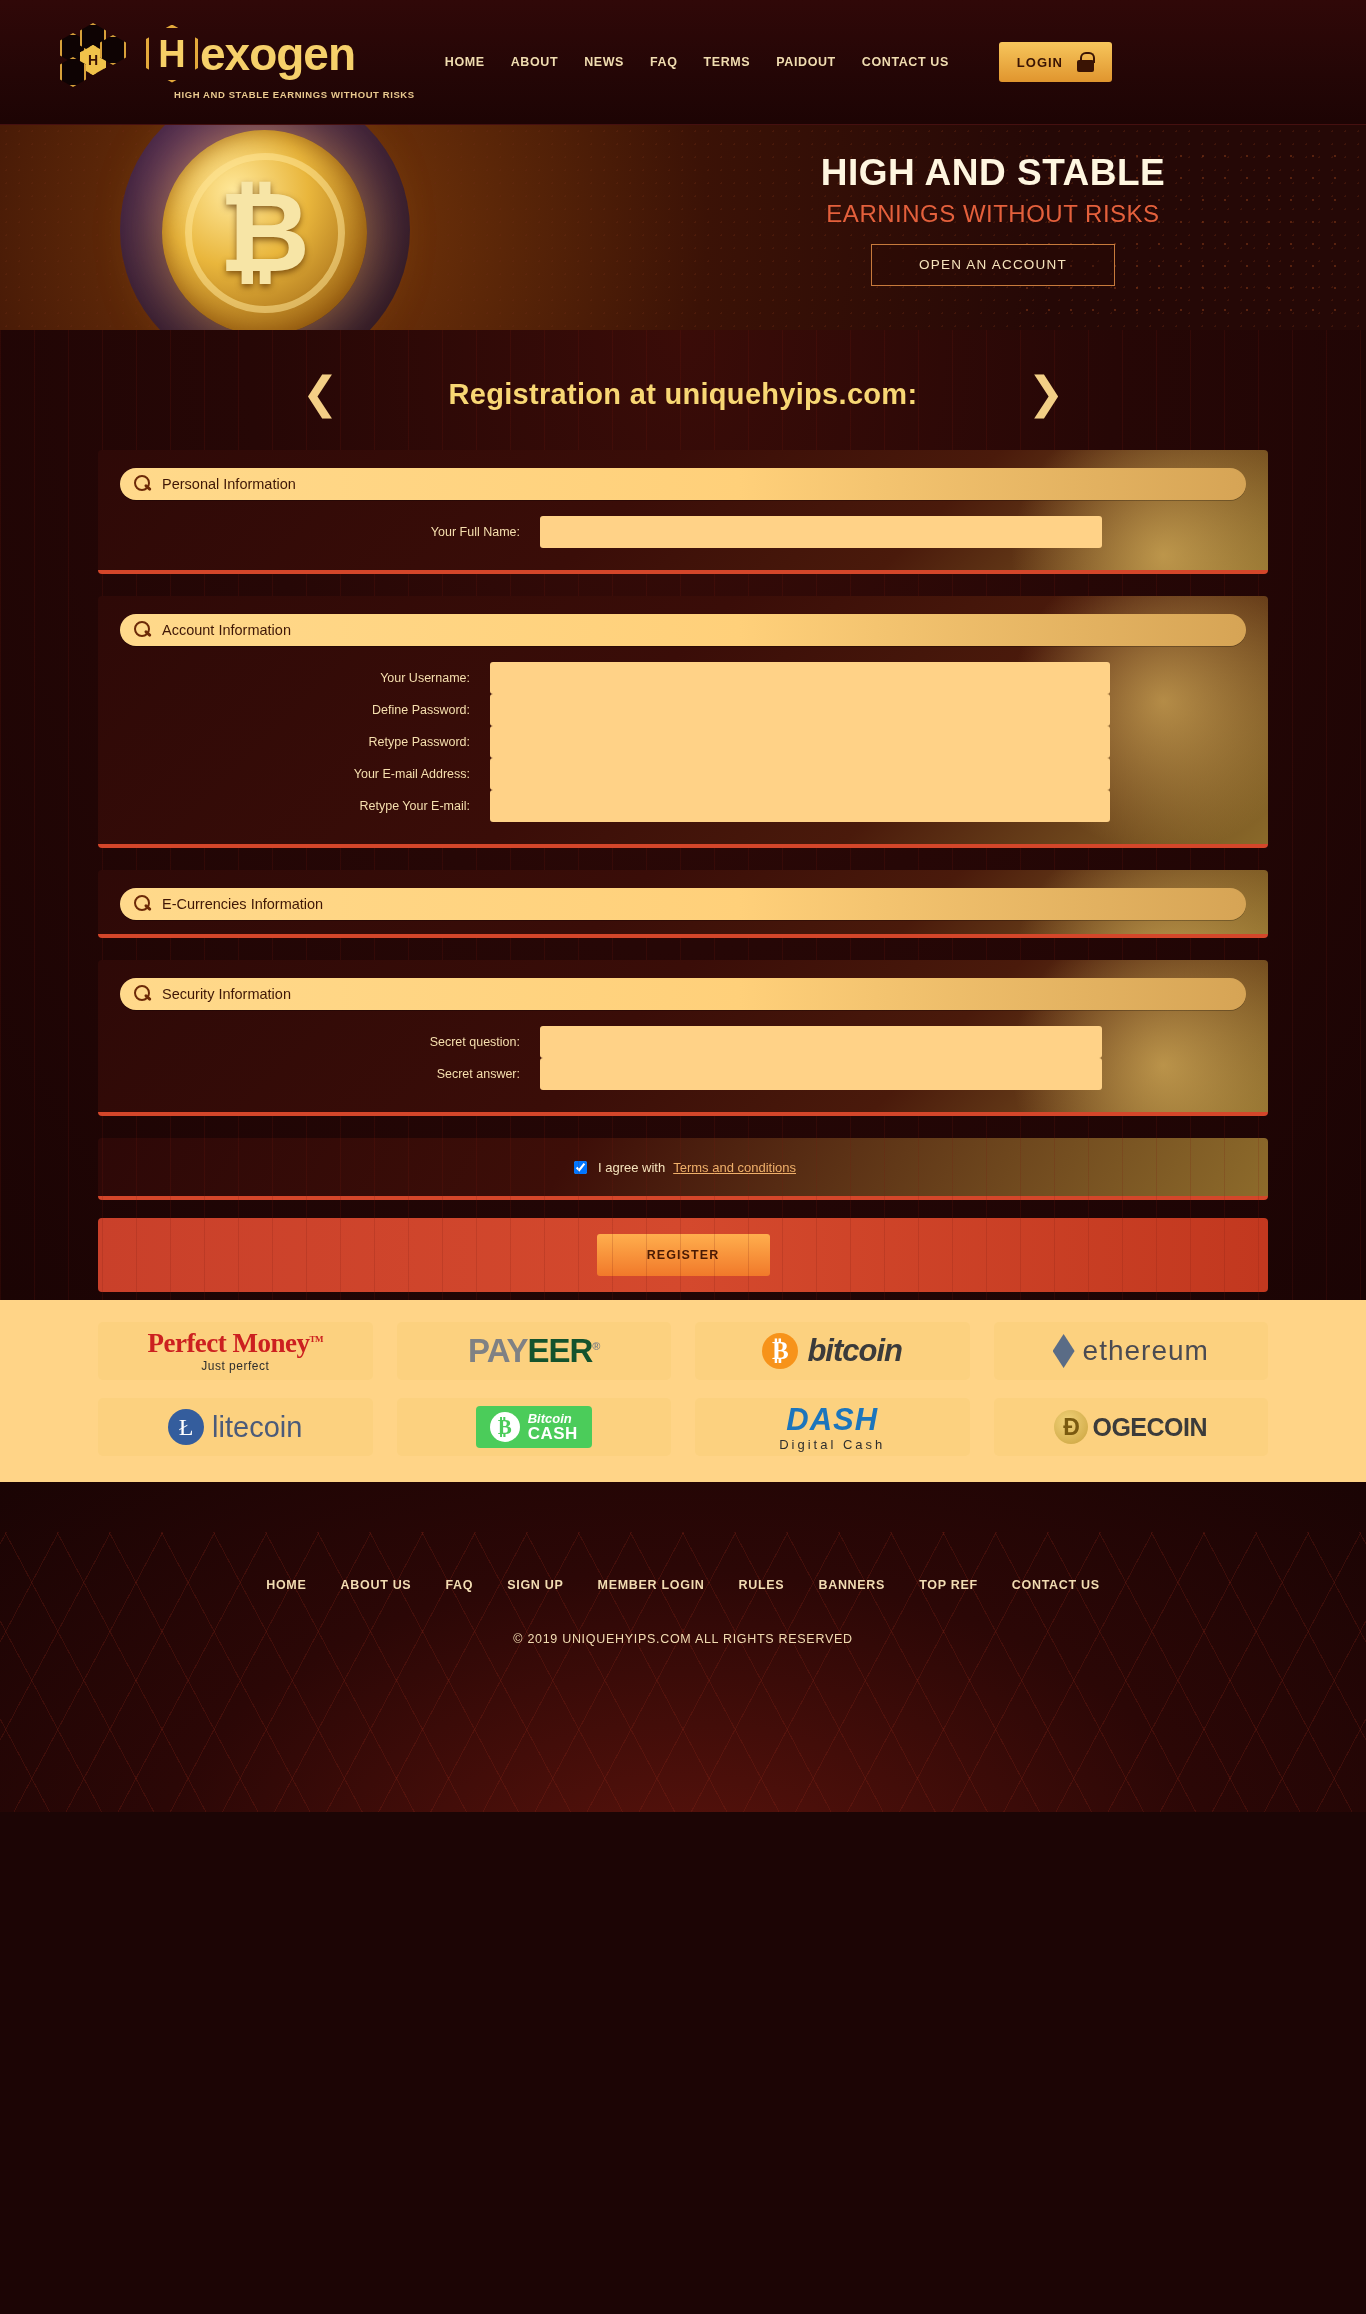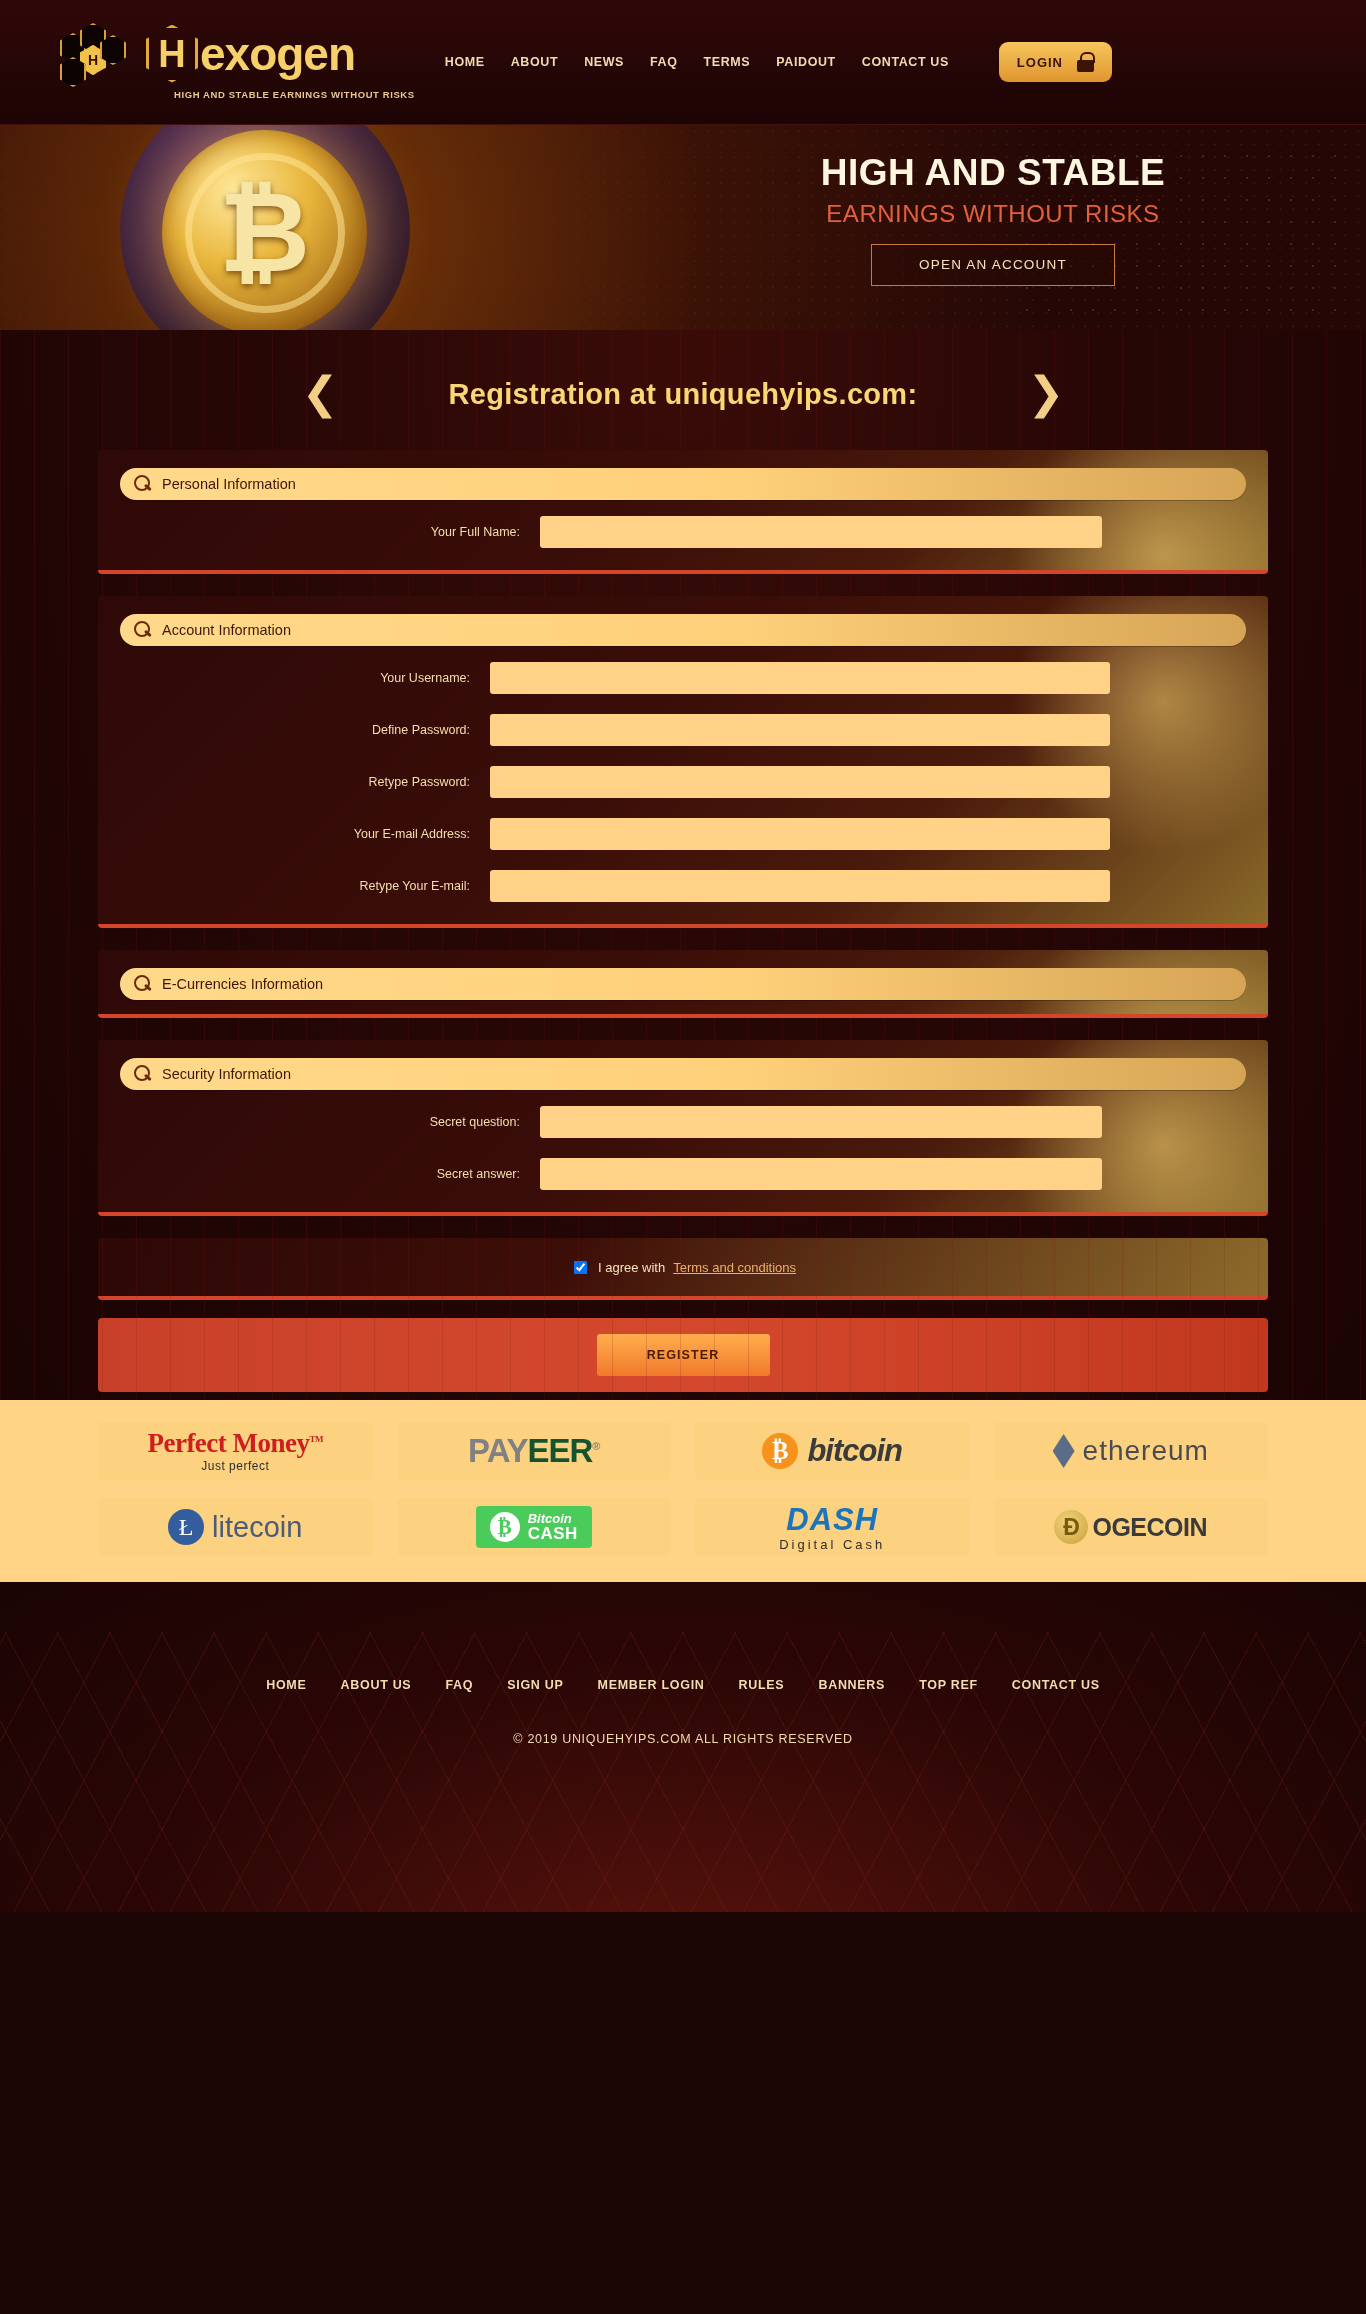--- a/index.html
+++ b/index.html
@@ -60,21 +60,21 @@
     margin-top:6px; margin-left:28px; font-weight:bold;
   }
   .nav { display:flex; align-items:center; gap:26px; margin-left:30px; }
   .nav a {
     color:#f0dcb0; text-decoration:none; font-size:12.5px;
     letter-spacing:0.6px; font-weight:bold;
   }
   .login-btn {
     margin-left:24px;
     background:linear-gradient(180deg,#f7c65c,#e0952e);
-    color:#3a1404; border:none; border-radius:9px;
+    color:#3a1404; border:none; border-radius:3px;
     height:40px; padding:0 18px;
     display:flex; align-items:center; gap:14px;
     font-size:13px; font-weight:bold; letter-spacing:1px;
     cursor:pointer;
   }
   .lock-ico {
     width:17px; height:20px; position:relative; display:inline-block;
   }
   .lock-ico:before{
     content:""; position:absolute; left:3px; top:0; width:11px; height:9px;
@@ -200,21 +200,21 @@
   .mag:before{
     content:""; position:absolute; left:0; top:0; width:12px; height:12px;
     border:2.4px solid #6c2a08; border-radius:50%;
   }
   .mag:after{
     content:""; position:absolute; left:10px; top:11px; width:8px; height:2.6px;
     background:#6c2a08; transform:rotate(42deg); border-radius:2px;
   }
   .form-rows { position:relative; z-index:2; margin-top:16px; }
   .frow {
-    display:flex; align-items:center; margin-bottom:20px;
+    display:flex; align-items:center; margin-bottom:0;
   }
   .frow:last-child { margin-bottom:2px; }
   .flabel {
     font-size:12.5px; color:#f6dfae; text-align:right;
     padding-right:20px;
   }
   .w-narrow .flabel { width:370px; }
   .w-wide   .flabel { width:420px; }
   .finput {
     height:32px; border:none; border-radius:3px;

